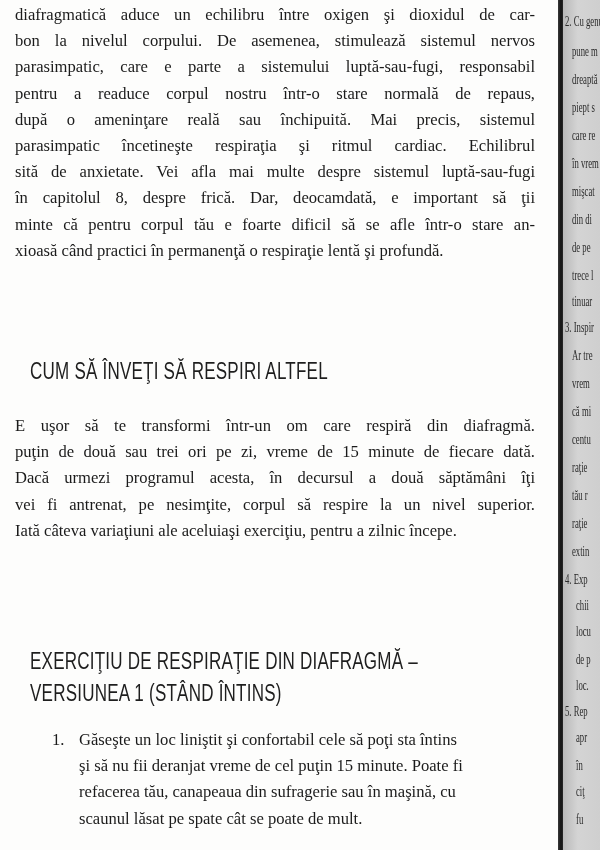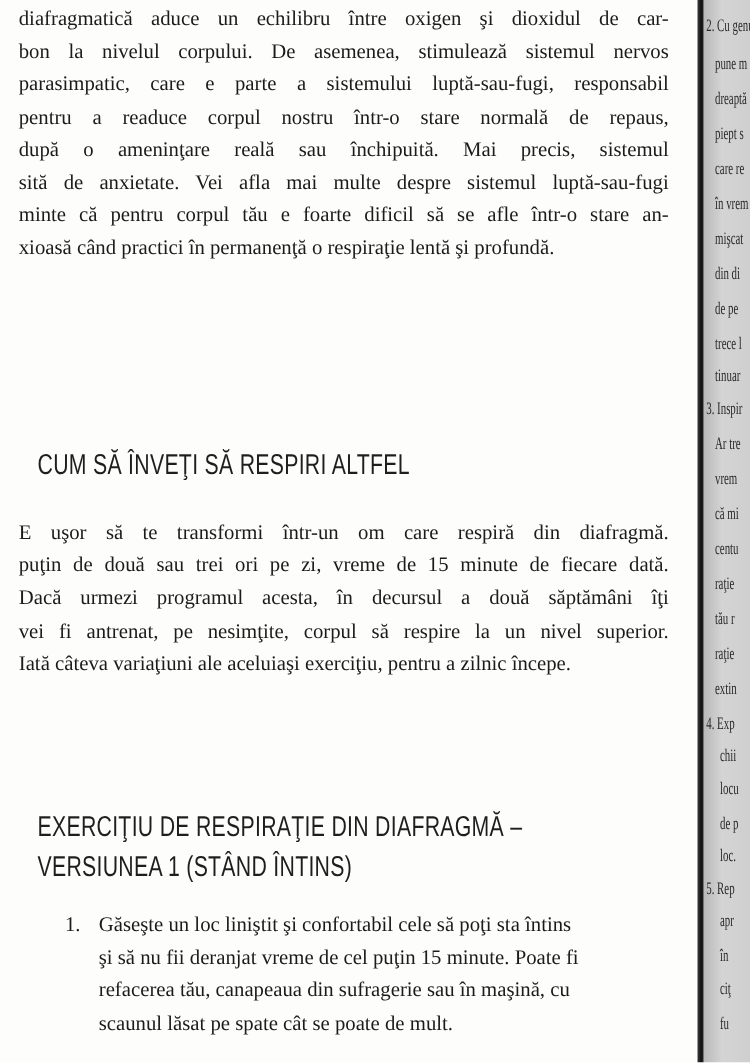--- a/index.html
+++ b/index.html
@@ -56,21 +56,23 @@
 <body>
 
 <div class="page">
 
   <div class="para" style="top:2px;">
     <span class="ln">diafragmatică aduce un echilibru între oxigen şi dioxidul de car-</span>
     <span class="ln">bon la nivelul corpului. De asemenea, stimulează sistemul nervos</span>
     <span class="ln">parasimpatic, care e parte a sistemului luptă-sau-fugi, responsabil</span>
     <span class="ln">pentru a readuce corpul nostru într-o stare normală de repaus,</span>
     <span class="ln">după o ameninţare reală sau închipuită. Mai precis, sistemul</span>
+    <span class="ln">parasimpatic încetineşte respiraţia şi ritmul cardiac. Echilibrul</span>
     <span class="ln">sită de anxietate. Vei afla mai multe despre sistemul luptă-sau-fugi</span>
+    <span class="ln">în capitolul 8, despre frică. Dar, deocamdată, e important să ţii</span>
     <span class="ln">minte că pentru corpul tău e foarte dificil să se afle într-o stare an-</span>
     <span class="ln last">xioasă când practici în permanenţă o respiraţie lentă şi profundă.</span>
   </div>
 
   <div class="heading" style="top:355px;">CUM SĂ ÎNVEŢI SĂ RESPIRI ALTFEL</div>
 
   <div class="para" style="top:413px;">
     <span class="ln">E uşor să te transformi într-un om care respiră din diafragmă.</span>
     <span class="ln">puţin de două sau trei ori pe zi, vreme de 15 minute de fiecare dată.</span>
     <span class="ln">Dacă urmezi programul acesta, în decursul a două săptămâni îţi</span>

